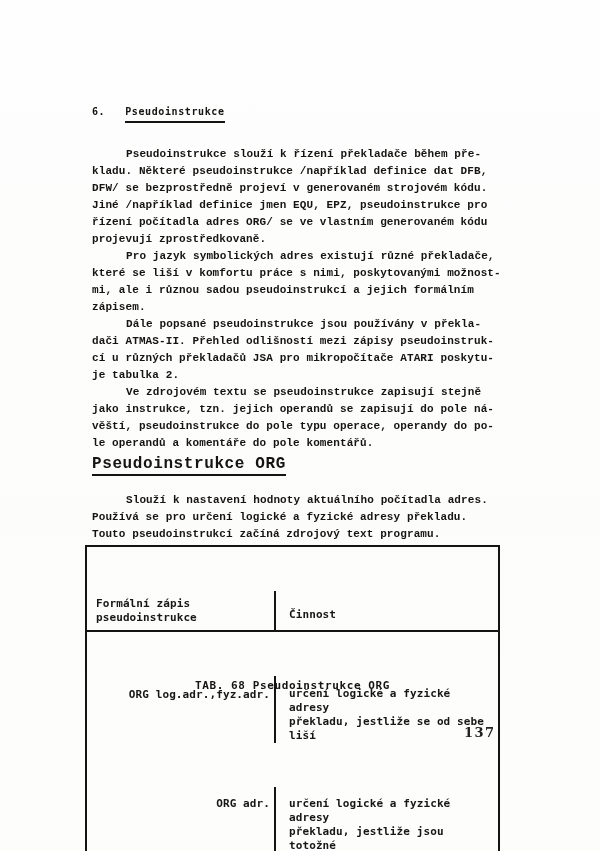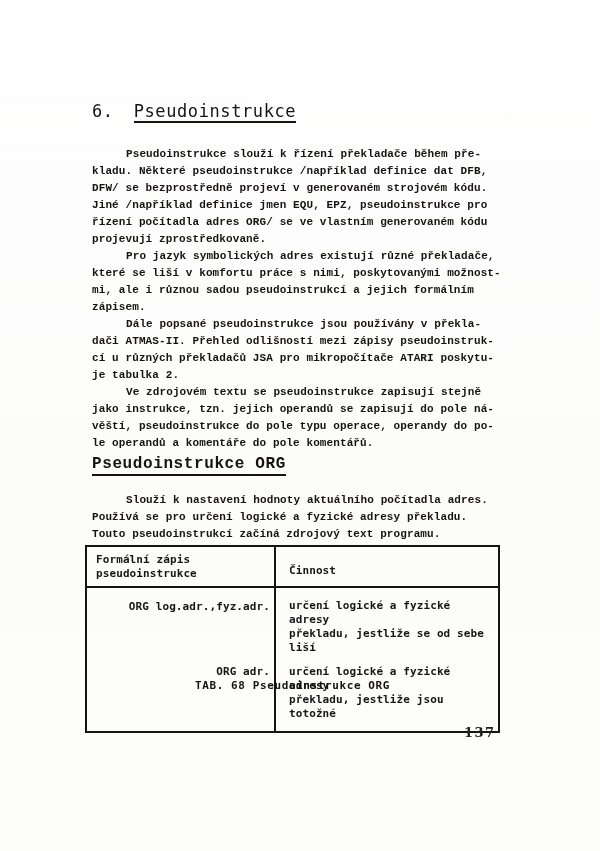--- a/index.html
+++ b/index.html
@@ -13,21 +13,21 @@
     position:relative; width:600px; height:851px; overflow:hidden;
     background:linear-gradient(180deg, #fefefe 0%, #fcfcfb 60%, #fdfdfc 100%);
   }
   
   .tw {
     font-size:11px; font-weight:bold; letter-spacing:0.1px;
     line-height:17px; color:#161412;
   }
   .doc-heading {
     position:absolute; top:103px; left:92px;
-    font-size:17px; font-weight:normal; letter-spacing:0.6px;
+    font-size:10px; font-weight:bold; letter-spacing:0.6px;
   }
   .doc-heading .h-num { display:inline-block; margin-right:20px; }
   .underlined {
     display:inline-block; border-bottom:2px solid #161412; padding-bottom:1px;
   }
   .body-text {
     position:absolute; top:146px; left:92px; width:420px;font-family:Liberation Mono, monospace;
   }
   .para {
     margin:0; white-space:pre-line; text-indent:34px;
@@ -37,21 +37,21 @@
   }
   .section-para { margin-top:16px; }
   
   .org-table {
     position:absolute; top:545px; left:85px; width:415px;
     border:2px solid #161412; box-sizing:border-box;
     font-size:11px; font-weight:bold; letter-spacing:0.1px;
   }
   .t-row { display:grid; grid-template-columns:187px 1fr; }
   .t-header { border-bottom:2px solid #161412; min-height:36px; }
-  .t-cell { white-space:pre-line; }
+  .t-cell { white-space:pre-line;margin-top:44px; }
   .t-col2 { border-left:2px solid #161412; }
   .t-h1 { padding:6px 6px 5px 9px; line-height:14px; }
   .t-h2 { padding:17px 2px 5px 13px; line-height:14px; }
   .t-b1 { padding:12px 4px 0 9px;  line-height:14px;text-align:right; }
   .t-b2 { padding:11px 8px 0 13px; line-height:14px; }
   .t-last .t-b1, .t-last .t-b2 { padding-top:10px; padding-bottom:10px; }
   .table-caption {
     position:absolute; top:679px; left:85px; width:415px;
     text-align:center; font-size:11px; font-weight:bold; letter-spacing:0.6px;
     color:#161412;

